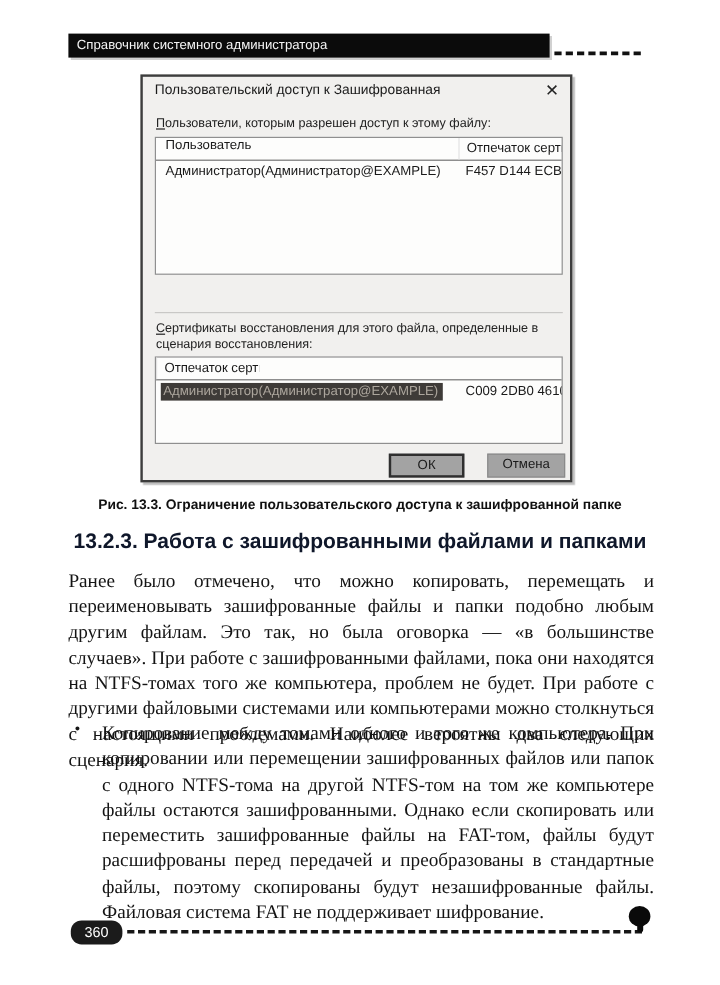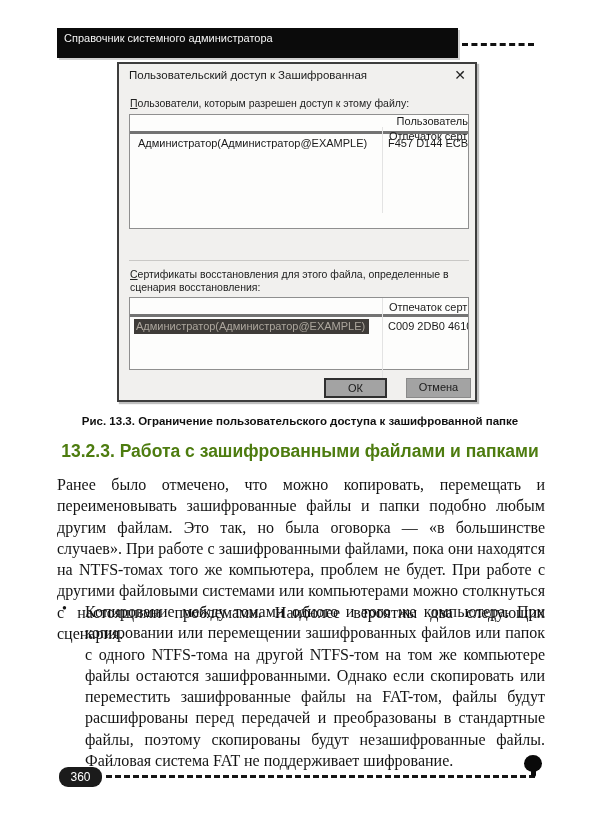--- a/index.html
+++ b/index.html
@@ -8,21 +8,21 @@
     font-family: "Liberation Serif", serif;
     background: #ffffff;
     color: #141414;
     position: relative;
     overflow: hidden;
   }
   .abs { position: absolute; }
 
   
   .header-bar {
-    left: 57px; top: 28px; width: 401px; height: 30px;
+    left: 57px; top: 28px; width: 401px; height: 20px;
     background: #0b0b0b;
     color: #f5f5f5;
     font-family: "Liberation Sans", sans-serif;
     font-size: 11px;
     line-height: 20px;
     padding-left: 7px;
     box-shadow: 2px 2px 0 rgba(0,0,0,0.18);
   }
   .header-dots {
     left: 462px; top: 43px; width: 72px; height: 0;
@@ -52,23 +52,22 @@
     left: 11px; font-size: 10.5px; color: #222;
   }
   .accesskey::first-letter { text-decoration: underline; }
   .listbox {
     left: 10px; width: 340px;
     background: #fdfdfc;
     border: 1px solid #8f8f8f;
   }
   .lb-head {
     display: flex; height: 19px;
-    border-bottom: 3px solid #737373;
-    align-items: flex-end;
-    flex-direction: column;
+    border-bottom: 1px solid #737373;
+    align-items: flex-start;
   }
   .lb-col-name { flex: 1 1 auto; padding-left: 8px; }
   .lb-col-thumb {
     width: 86px; flex: 0 0 86px;
     border-left: 1px solid #e3e3e3;
     padding-left: 6px;
     height: 100%; line-height: 19px;
     overflow: hidden; white-space: nowrap;
   }
   .lb-row { display: flex; height: 18px; align-items: center; }
@@ -105,21 +104,21 @@
     font-weight: bold;
     font-size: 11.5px;
     color: #101010;
   }
   .section-heading {
     left: 0; top: 441px; width: 600px;
     text-align: center;
     font-family: "Liberation Sans", sans-serif;
     font-weight: bold;
     font-size: 17.5px;
-    color: #4d7c0f;
+    color: #0f172a;
   }
   .body-para {
     left: 57px; top: 474px; width: 488px;
     font-size: 16px;
     line-height: 21.3px;
     text-align: justify;
   }
   .bullet-item { left: 57px; top: 601px; width: 488px; }
   .bullet-glyph {
     position: absolute; left: 5px; top: 0;

